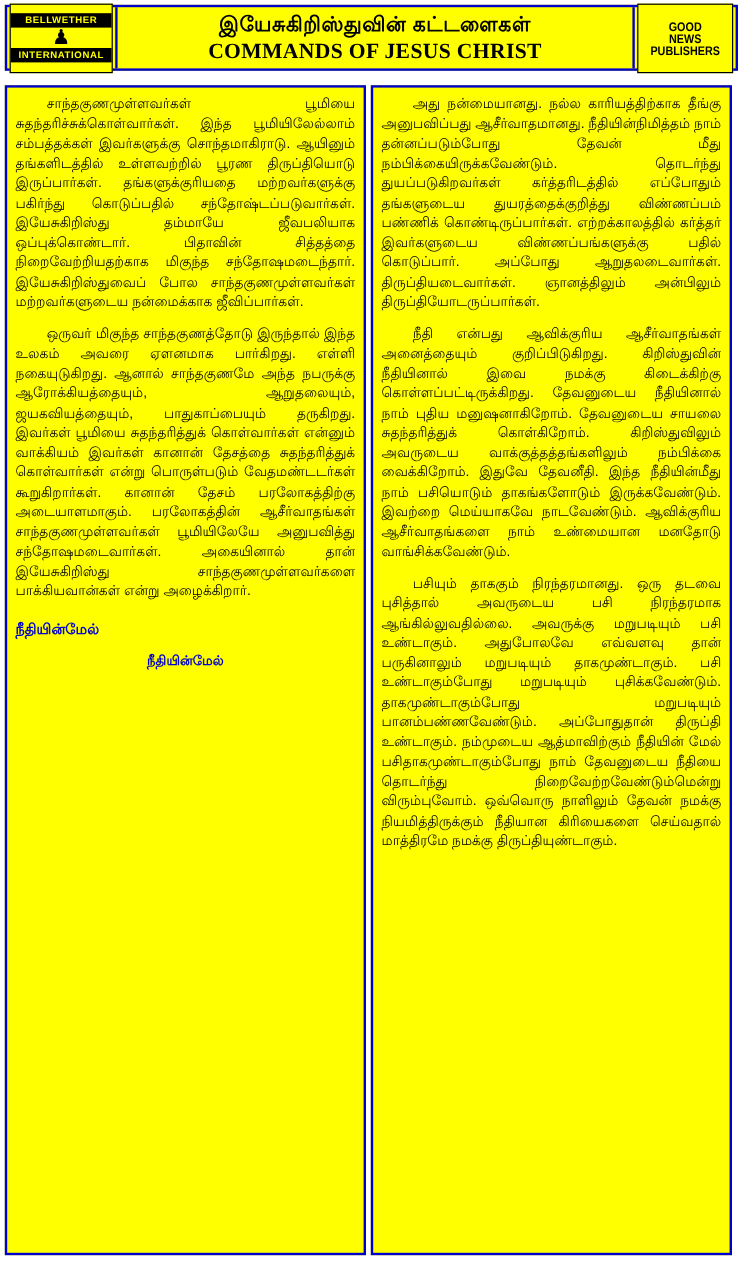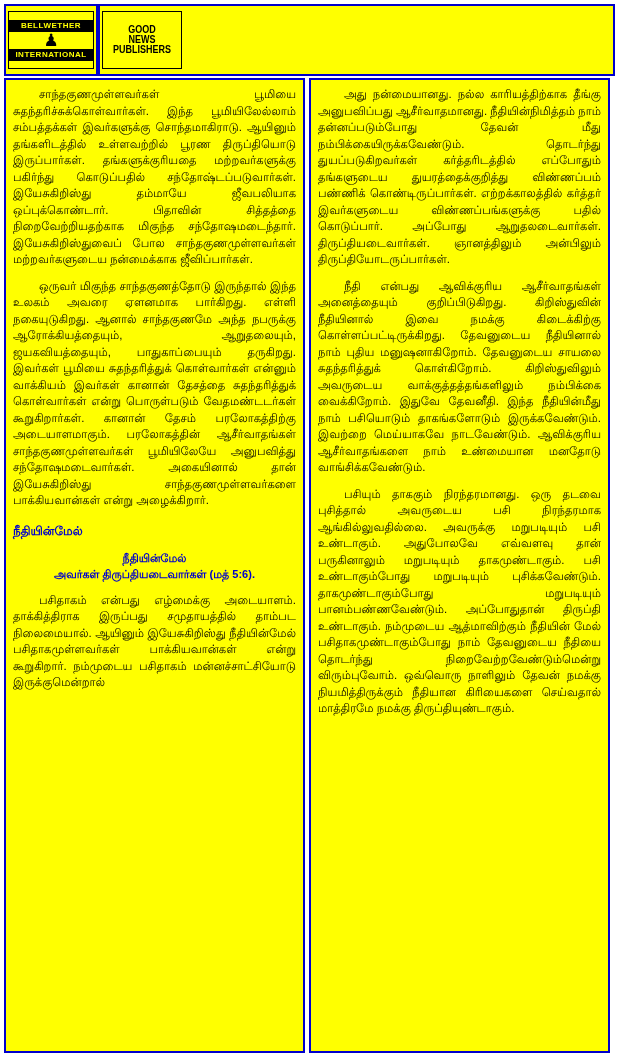--- a/index.html
+++ b/index.html
@@ -21,21 +21,21 @@
     background: #ffffff;
     position: relative;
   }
 
   
   .header {
     display: flex;
     align-items: stretch;
     border: 2px solid #0000cc;
     background: #ffff00;
-    height: 72px;
+    height: 55px;
     box-sizing: border-box;
   }
   .logo-box {
     width: 92px;
     border-right: 2px solid #0000cc;
     box-sizing: border-box;
     display: flex;
     align-items: center;
     justify-content: center;
     padding: 2px;
@@ -110,21 +110,21 @@
     font-weight: bold;
     color: #000;
     line-height: 21px;
     letter-spacing: 0.3px;
   }
 
   
   .body-wrap {
     display: flex;
     gap: 4px;
-    margin-top: 2px;
+    margin-top: 12px;
     height: 975px;
   }
   .col {
     width: 301px;
     border: 2px solid #0000cc;
     background: #ffff00;
     box-sizing: border-box;
     padding: 6px 7px;
     overflow: hidden;
   }
@@ -164,20 +164,24 @@
 
   <div class="header">
     <div class="logo-box">
       <div class="logo-inner">
         <div class="logo-band">BELLWETHER</div>
         <div class="logo-glyph">♟</div>
         <div class="logo-band">INTERNATIONAL</div>
       </div>
     </div>
 
+    <div class="title-box">
+      <div class="title-ta">இயேசுகிறிஸ்துவின்  கட்டளைகள்</div>
+      <div class="title-en">COMMANDS OF JESUS CHRIST</div>
+    </div>
 
     <div class="logo-box right">
       <div class="logo-inner">
         <div class="logo-text-stack">
           <div class="gnp-text">GOOD</div>
           <div class="gnp-text">NEWS</div>
           <div class="gnp-text">PUBLISHERS</div>
         </div>
       </div>
     </div>
@@ -188,24 +192,22 @@
     <div class="col">
       <p>சாந்தகுணமுள்ளவர்கள் பூமியை சுதந்தரிச்சுக்கொள்வார்கள். இந்த பூமியிலேல்லாம் சம்பத்தக்கள் இவர்களுக்கு சொந்தமாகிராடு. ஆயினும் தங்களிடத்தில் உள்ளவற்றில் பூரண திருப்தியொடு இருப்பார்கள். தங்களுக்குரியதை மற்றவர்களுக்கு பகிர்ந்து கொடுப்பதில் சந்தோஷ்டப்படுவார்கள். இயேசுகிறிஸ்து தம்மாயே ஜீவபலியாக ஒப்புக்கொண்டார். பிதாவின் சித்தத்தை நிறைவேற்றியதற்காக மிகுந்த சந்தோஷமடைந்தார். இயேசுகிறிஸ்துவைப் போல சாந்தகுணமுள்ளவர்கள் மற்றவர்களுடைய நன்மைக்காக ஜீவிப்பார்கள்.</p>
       <p>ஒருவர் மிகுந்த சாந்தகுணத்தோடு இருந்தால் இந்த உலகம் அவரை ஏளனமாக பார்கிறது. எள்ளி நகையுடுகிறது. ஆனால் சாந்தகுணமே அந்த நபருக்கு ஆரோக்கியத்தையும், ஆறுதலையும், ஜயகவியத்தையும், பாதுகாப்பையும் தருகிறது. இவர்கள் பூமியை சுதந்தரித்துக் கொள்வார்கள் என்னும் வாக்கியம் இவர்கள் கானான் தேசத்தை சுதந்தரித்துக் கொள்வார்கள் என்று பொருள்படும் வேதமண்டடர்கள் கூறுகிறார்கள். கானான் தேசம் பரலோகத்திற்கு அடையாளமாகும். பரலோகத்தின் ஆசீர்வாதங்கள் சாந்தகுணமுள்ளவர்கள் பூமியிலேயே அனுபவித்து சந்தோஷமடைவார்கள். அகையினால் தான் இயேசுகிறிஸ்து சாந்தகுணமுள்ளவர்களை பாக்கியவான்கள் என்று அழைக்கிறார்.</p>
 
       <div class="heading-blue">
         <div>நீதியின்மேல்</div>
       </div>
 
       <div class="verse-block">
         <div>நீதியின்மேல்</div>
-        <div>அவர்கள் திருப்தியடைவார்கள் (மத் 5:6).</div>
-      </div>
-
-      <p>பசிதாகம் என்பது எழ்மைக்கு அடையாளம். தாக்கித்திராக இருப்பது சமுதாயத்தில் தாம்பட நிலைமையால். ஆயினும் இயேசுகிறிஸ்து நீதியின்மேல் பசிதாகமுள்ளவர்கள் பாக்கியவான்கள் என்று கூறுகிறார். நம்முடைய பசிதாகம் மன்னச்சாட்சியோடு இருக்குமென்றால்</p>
+      </div>
+
     </div>
 
     <div class="col">
       <p>அது நன்மையானது. நல்ல காரியத்திற்காக தீங்கு அனுபவிப்பது ஆசீர்வாதமானது. நீதியின்நிமித்தம் நாம் தன்னப்படும்போது தேவன் மீது நம்பிக்கையிருக்கவேண்டும். தொடர்ந்து துயப்படுகிறவர்கள் கர்த்தரிடத்தில் எப்போதும் தங்களுடைய துயரத்தைக்குறித்து விண்ணப்பம் பண்ணிக் கொண்டிருப்பார்கள். எற்றக்காலத்தில் கர்த்தர் இவர்களுடைய விண்ணப்பங்களுக்கு பதில் கொடுப்பார். அப்போது ஆறுதலடைவார்கள். திருப்தியடைவார்கள். ஞானத்திலும் அன்பிலும் திருப்தியோடருப்பார்கள்.</p>
       <p>நீதி என்பது ஆவிக்குரிய ஆசீர்வாதங்கள் அனைத்தையும் குறிப்பிடுகிறது. கிறிஸ்துவின் நீதியினால் இவை நமக்கு கிடைக்கிற்கு கொள்ளப்பட்டிருக்கிறது. தேவனுடைய நீதியினால் நாம் புதிய மனுஷனாகிறோம். தேவனுடைய சாயலை சுதந்தரித்துக் கொள்கிறோம். கிறிஸ்துவிலும் அவருடைய வாக்குத்தத்தங்களிலும் நம்பிக்கை வைக்கிறோம். இதுவே தேவனீதி. இந்த நீதியின்மீது நாம் பசியொடும் தாகங்களோடும் இருக்கவேண்டும். இவற்றை மெய்யாகவே நாடவேண்டும். ஆவிக்குரிய ஆசீர்வாதங்களை நாம் உண்மையான மனதோடு வாங்சிக்கவேண்டும்.</p>
       <p>பசியும் தாககும் நிரந்தரமானது. ஒரு தடவை புசித்தால் அவருடைய பசி நிரந்தரமாக ஆங்கில்லுவதில்லை. அவருக்கு மறுபடியும் பசி உண்டாகும். அதுபோலவே எவ்வளவு தான் பருகினாலும் மறுபடியும் தாகமுண்டாகும். பசி உண்டாகும்போது மறுபடியும் புசிக்கவேண்டும். தாகமுண்டாகும்போது மறுபடியும் பானம்பண்ணவேண்டும். அப்போதுதான் திருப்தி உண்டாகும். நம்முடைய ஆத்மாவிற்கும் நீதியின் மேல் பசிதாகமுண்டாகும்போது நாம் தேவனுடைய நீதியை தொடர்ந்து நிறைவேற்றவேண்டும்மென்று விரும்புவோம். ஒவ்வொரு நாளிலும் தேவன் நமக்கு நியமித்திருக்கும் நீதியான கிரியைகளை செய்வதால் மாத்திரமே நமக்கு திருப்தியுண்டாகும்.</p>
     </div>
 
   </div>
 </div>

